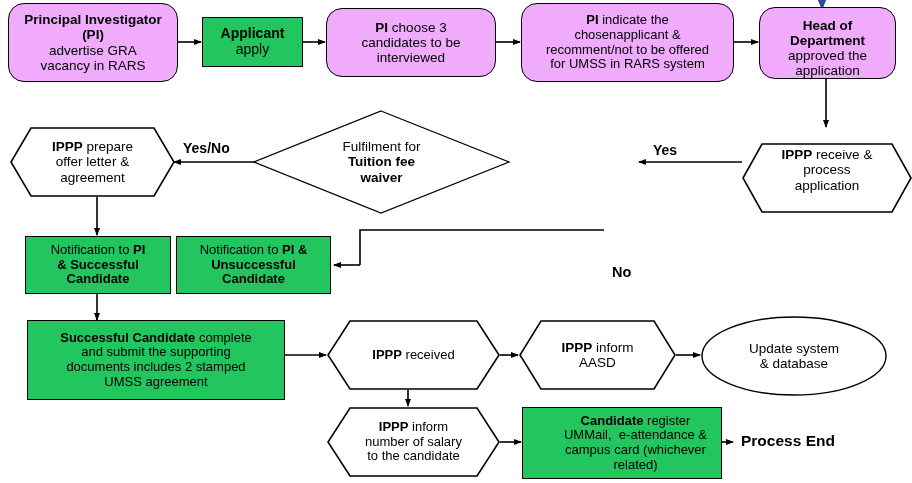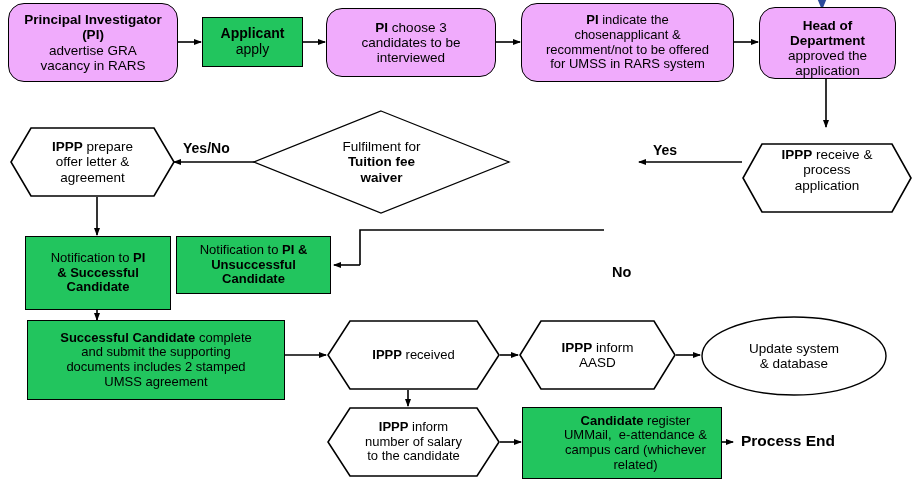--- a/index.html
+++ b/index.html
@@ -213,21 +213,21 @@
       <polygon points="21,1 144,1 164,35 144,69 21,69 1,35" fill="#ffffff" stroke="#000000" stroke-width="1.6"></polygon>
     </svg>
     <div class="label">
         <div class="inner">
       <b>IPPP</b><span> prepare</span><br>
       <span>offer letter &amp;<br>agreement</span>
     </div>
       </div>
   </div>
 
-  <div class="node rect" style="left:25px; top:236px; width:146px; height:74px; font-size:13px;">
+  <div class="node rect" style="left:25px; top:236px; width:146px; height:58px; font-size:13px;">
     <div class="txt">
       <span>Notification to </span><b>PI<br>&amp; Successful<br>Candidate</b>
     </div>
   </div>
 
   <div class="node rect" style="left:176px; top:236px; width:155px; height:58px; font-size:13px;">
     <div class="txt">
       <span>Notification to </span><b>PI &amp;<br>Unsuccessful<br>Candidate</b>
     </div>
   </div>

